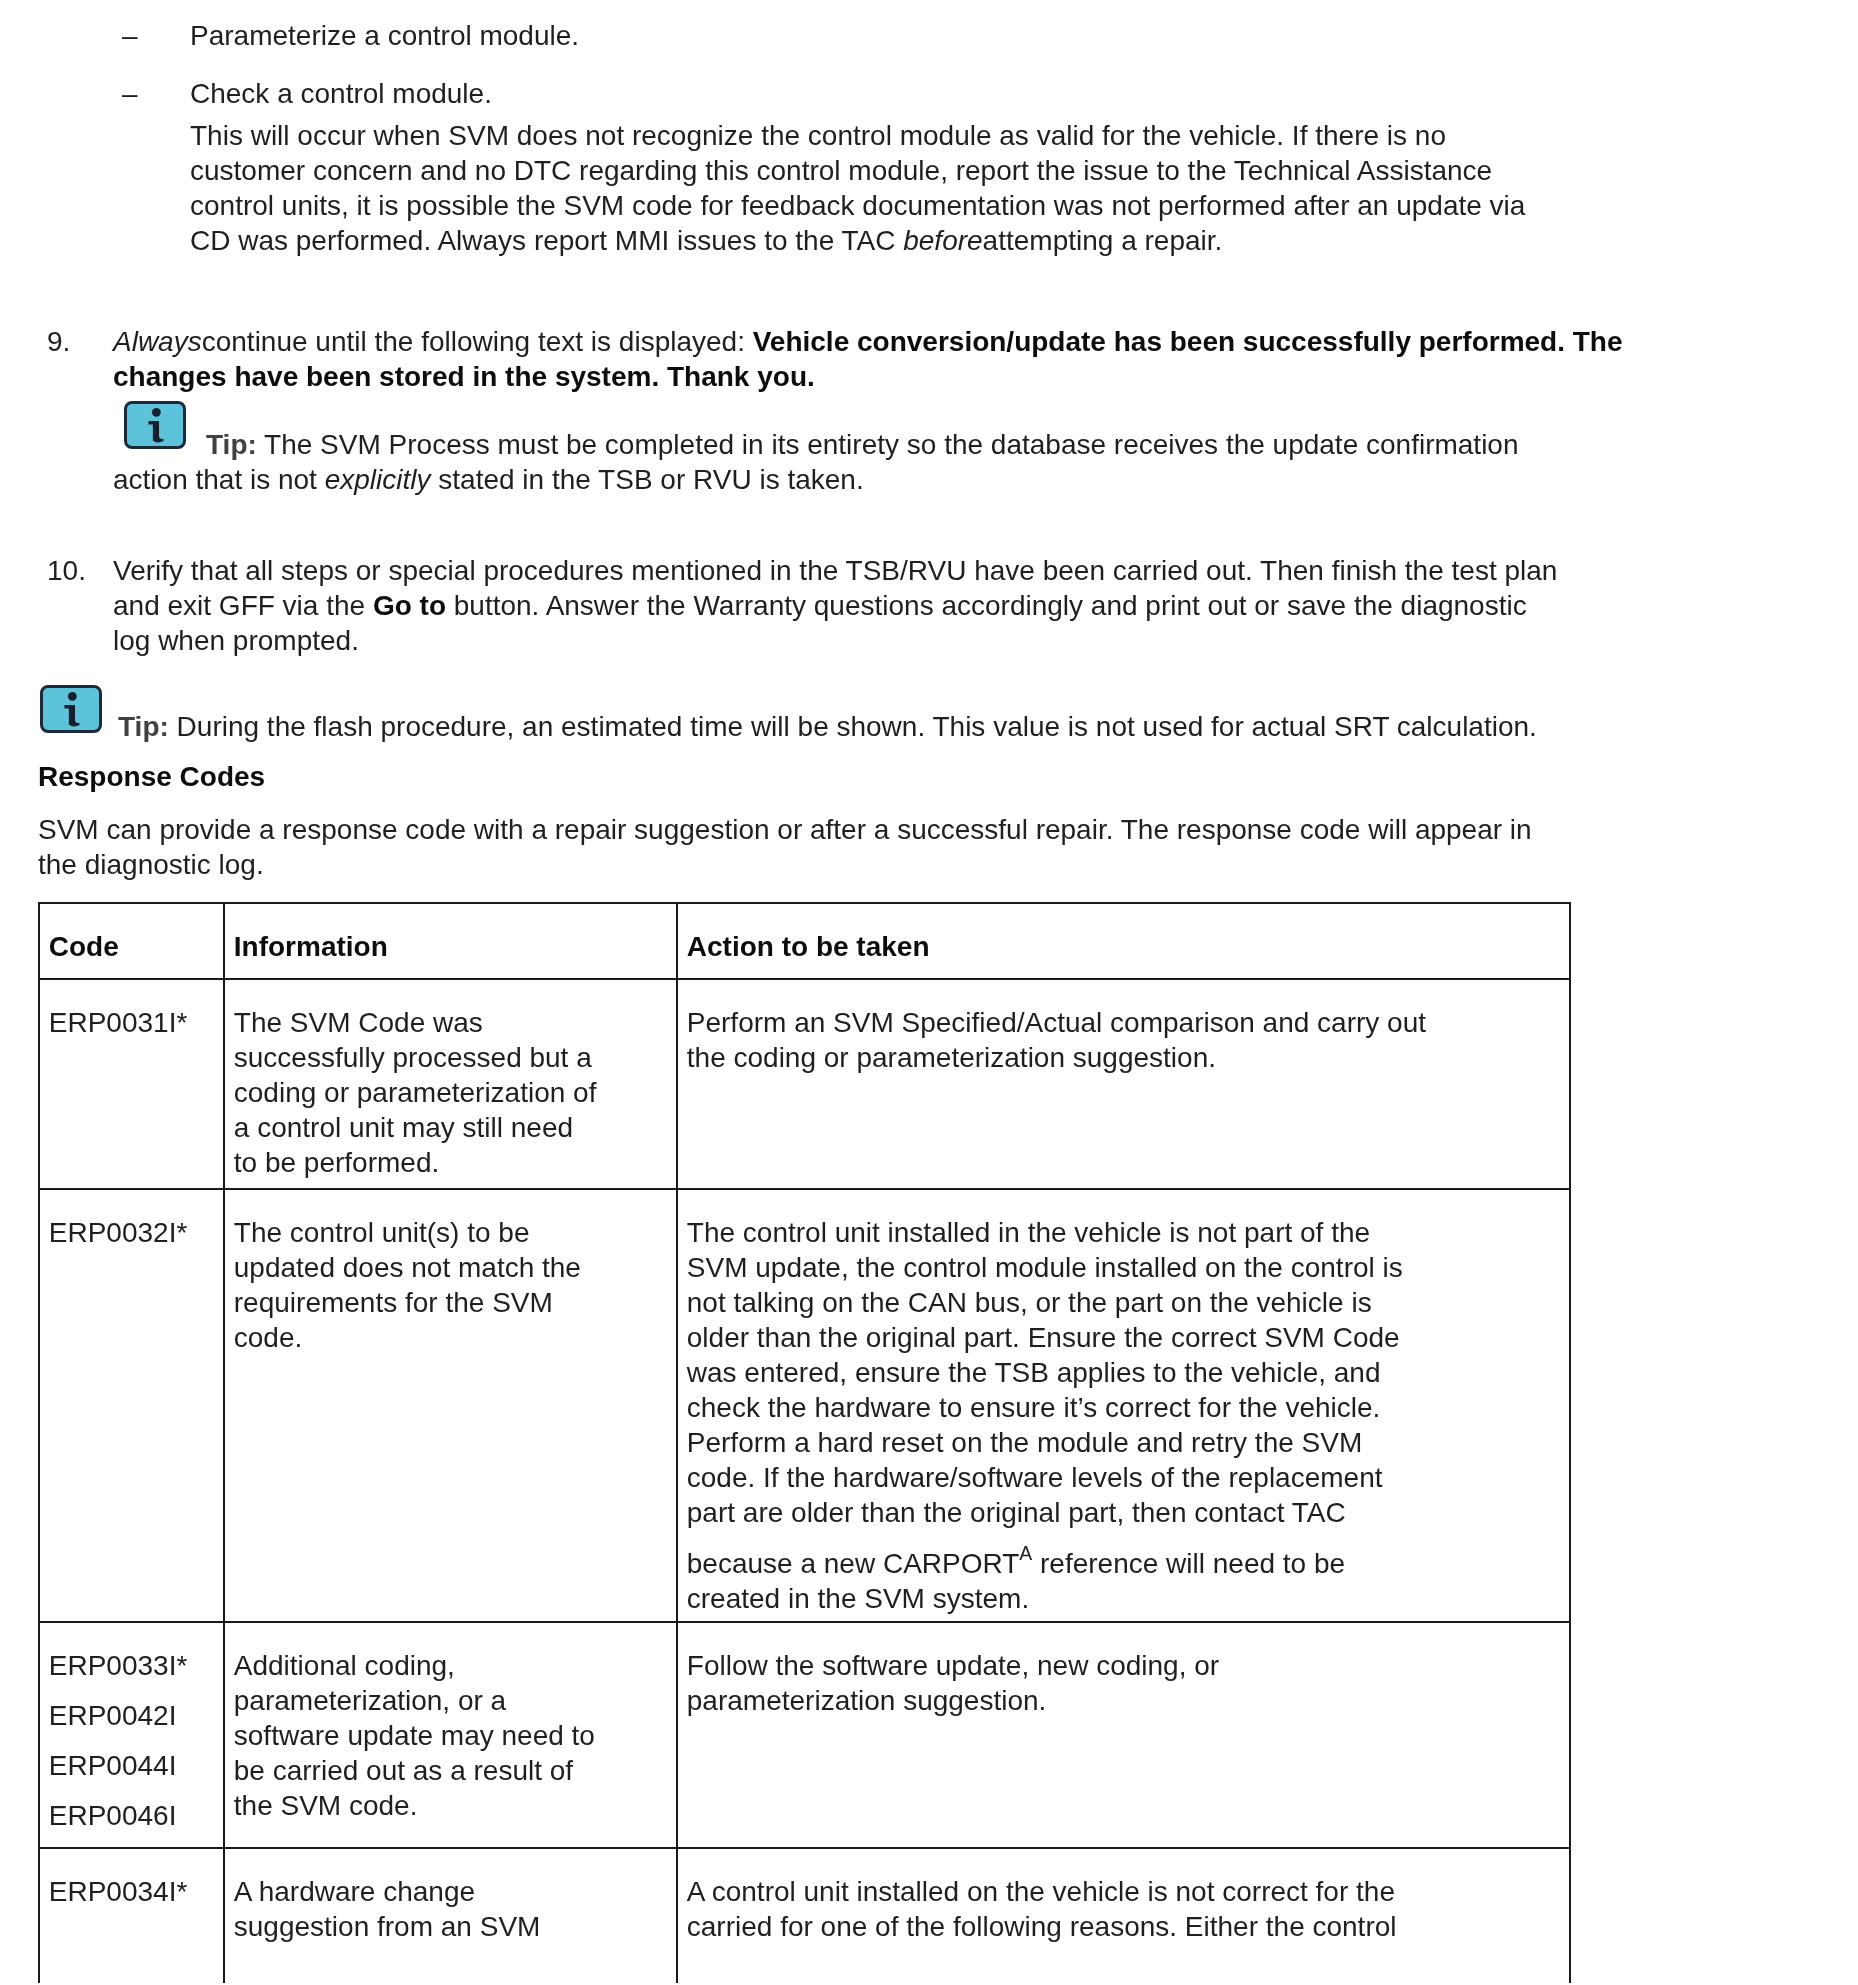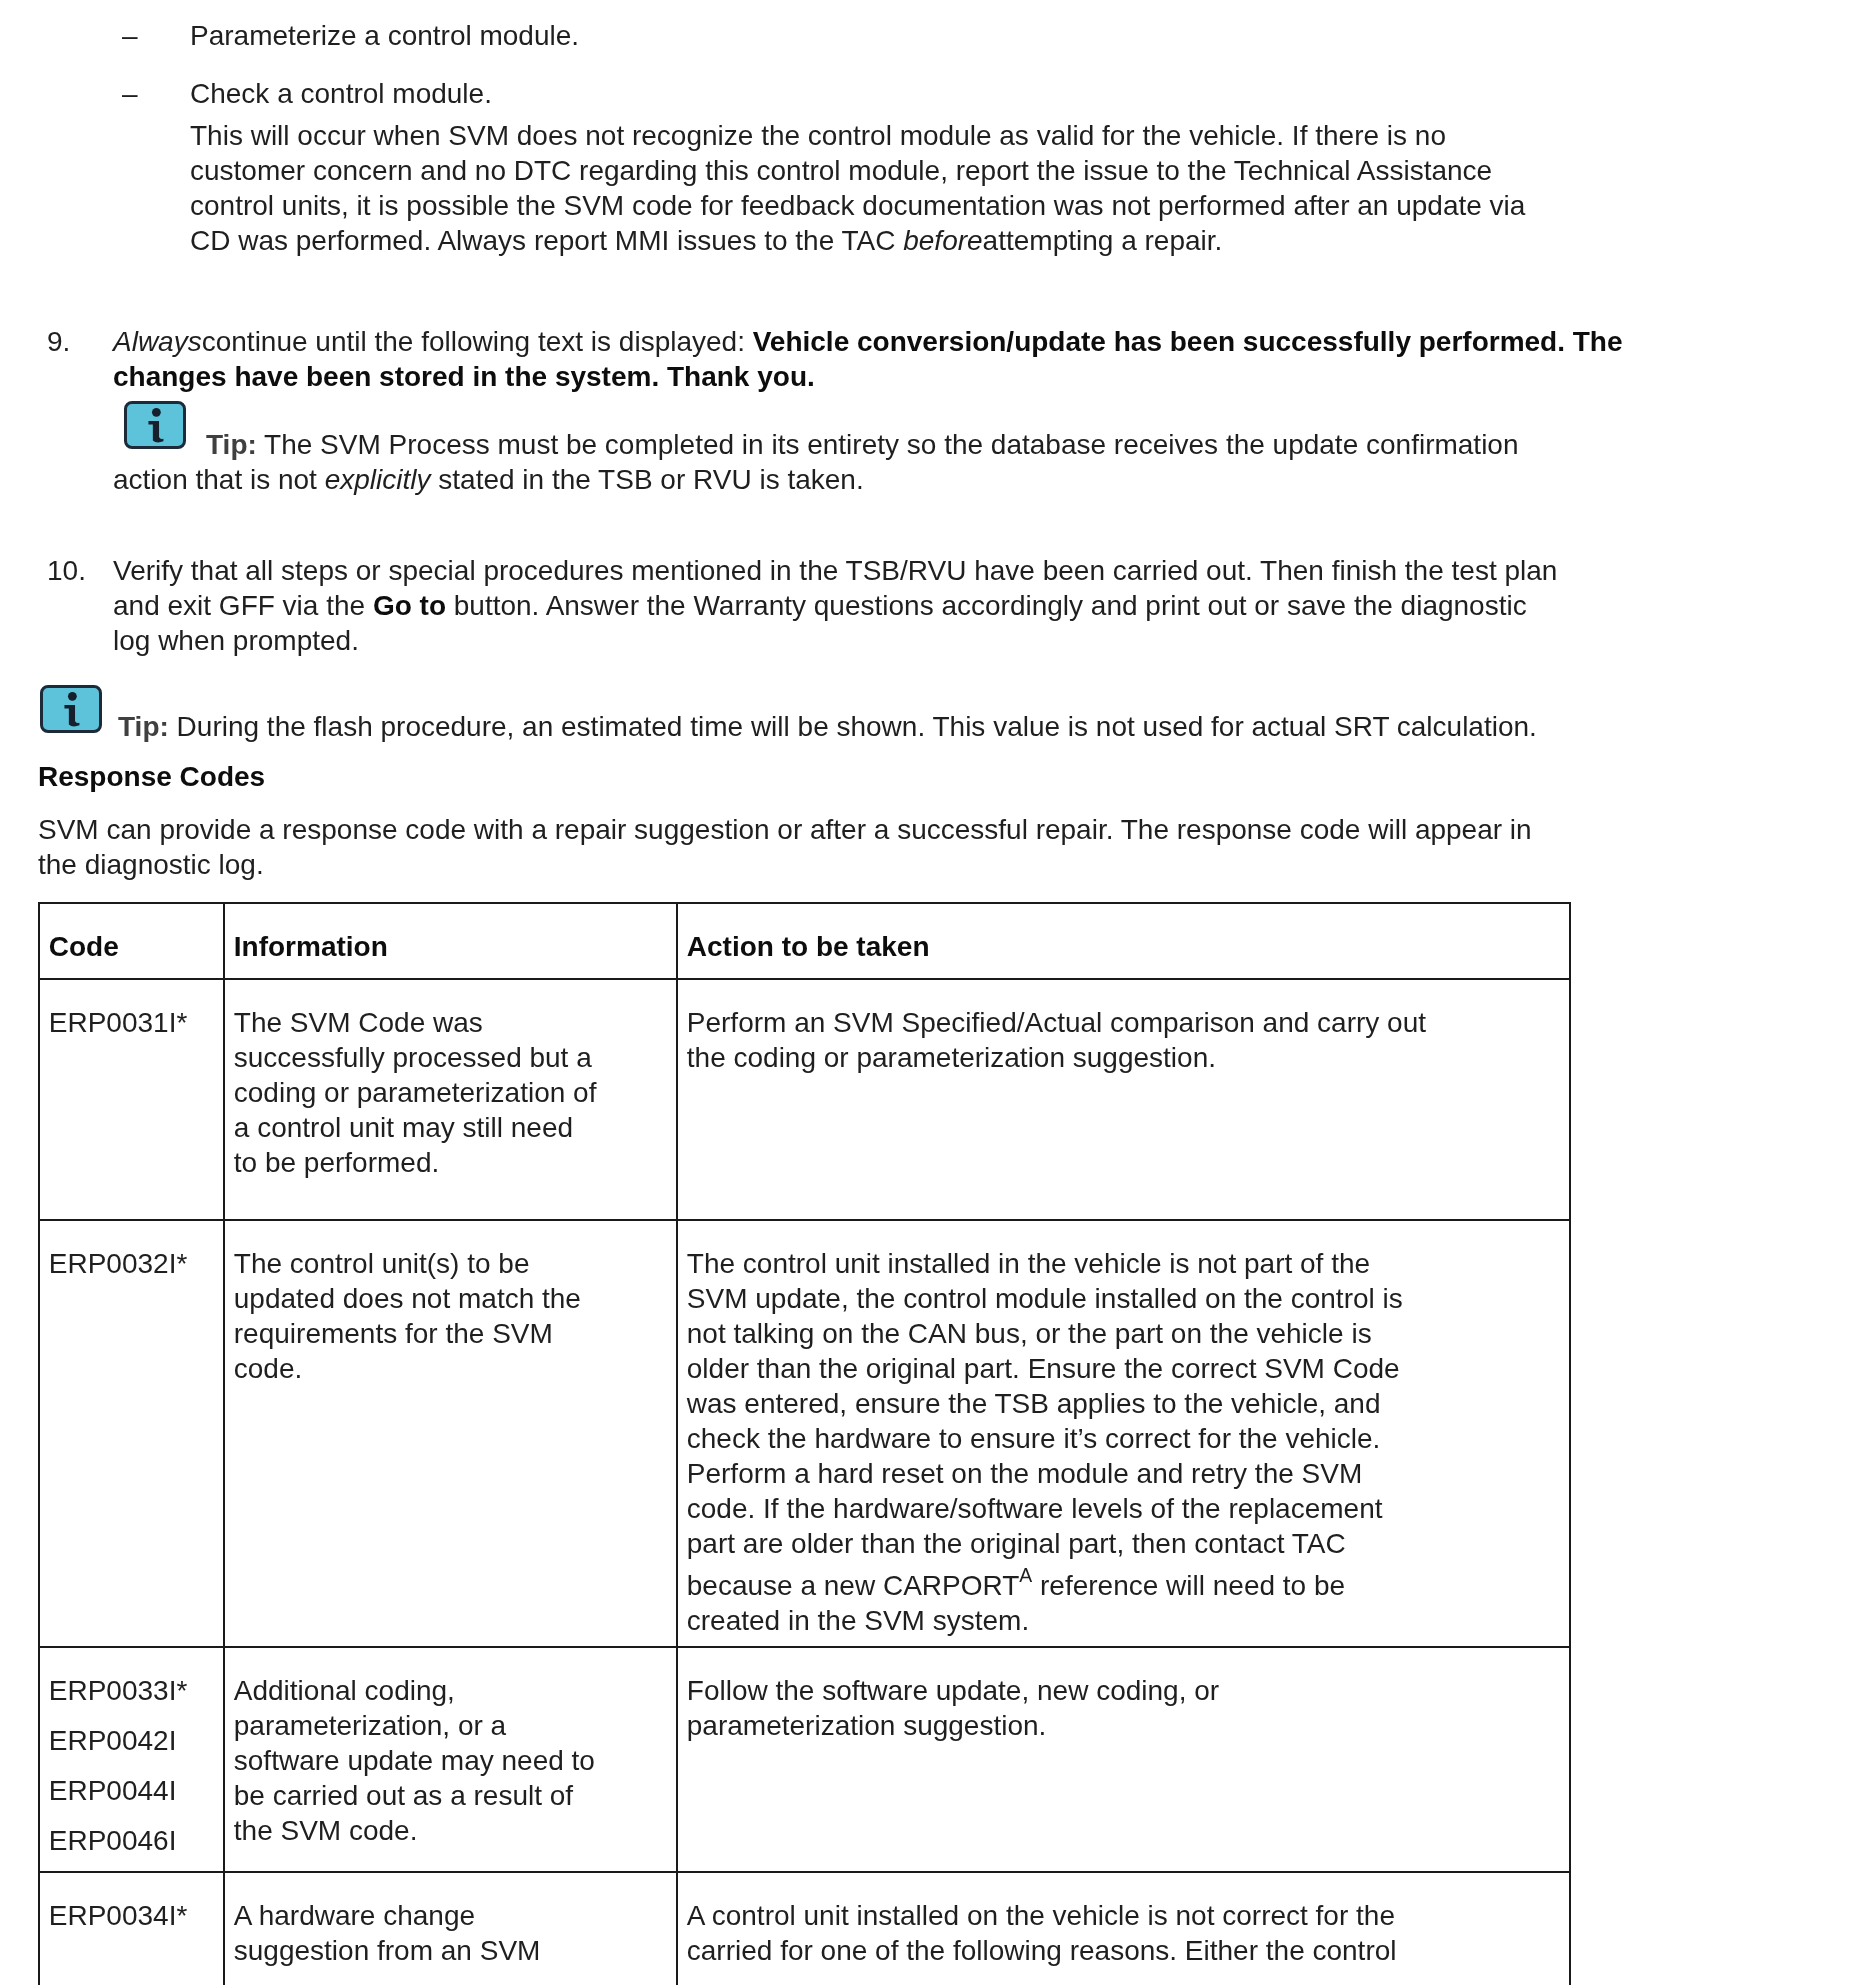--- a/index.html
+++ b/index.html
@@ -100,21 +100,21 @@
       <col>
     </colgroup>
   <thead>
     <tr>
       <th>Code</th>
       <th>Information</th>
       <th>Action to be taken</th>
     </tr>
   </thead>
   <tbody>
-    <tr style="height:241px">
+    <tr style="height:210px">
       <td>
           <div>ERP0031I*</div>
         </td>
       <td>
         <div>The SVM Code was</div>
         <div>successfully processed but a</div>
         <div>coding or parameterization of</div>
         <div>a control unit may still need</div>
         <div>to be performed.</div>
       </td>
@@ -136,21 +136,21 @@
       <td>
         <div>The control unit installed in the vehicle is not part of the</div>
         <div>SVM update, the control module installed on the control is</div>
         <div>not talking on the CAN bus, or the part on the vehicle is</div>
         <div>older than the original part. Ensure the correct SVM Code</div>
         <div>was entered, ensure the TSB applies to the vehicle, and</div>
         <div>check the hardware to ensure it’s correct for the vehicle.</div>
         <div>Perform a hard reset on the module and retry the SVM</div>
         <div>code. If the hardware/software levels of the replacement</div>
         <div>part are older than the original part, then contact TAC</div>
-        <div style="margin-top:7px"><span>because a new CARPORT</span><sup>A</sup><span> reference will need to be</span></div>
+        <div style="margin-top:16px"><span>because a new CARPORT</span><sup>A</sup><span> reference will need to be</span></div>
         <div>created in the SVM system.</div>
       </td>
     </tr>
     <tr style="height:223px">
       <td class="code-list">
         <div>ERP0033I*</div>
         <div>ERP0042I</div>
         <div>ERP0044I</div>
         <div>ERP0046I</div>
       </td>

